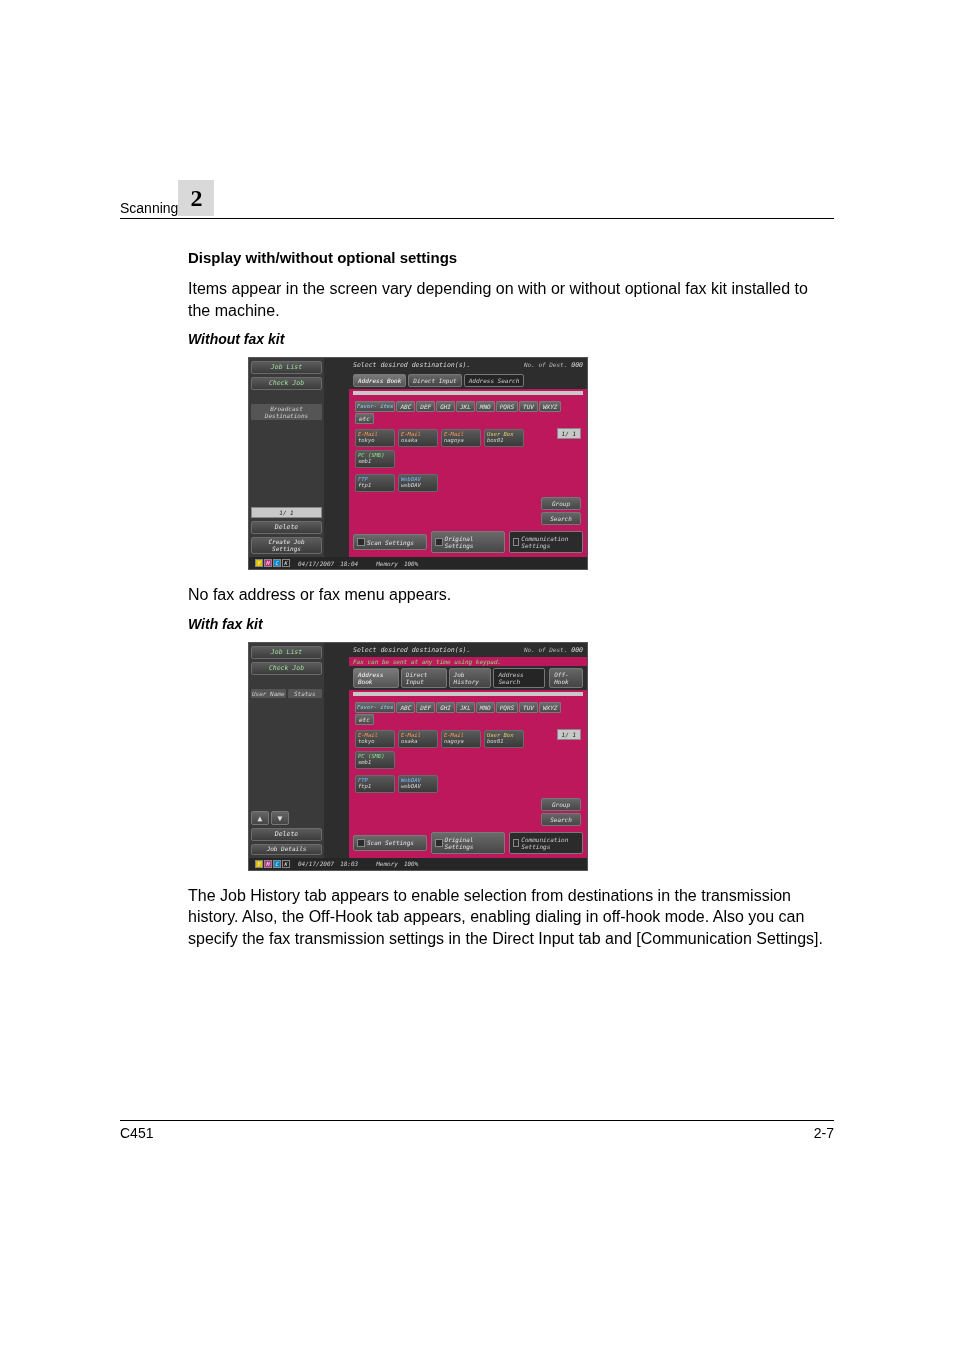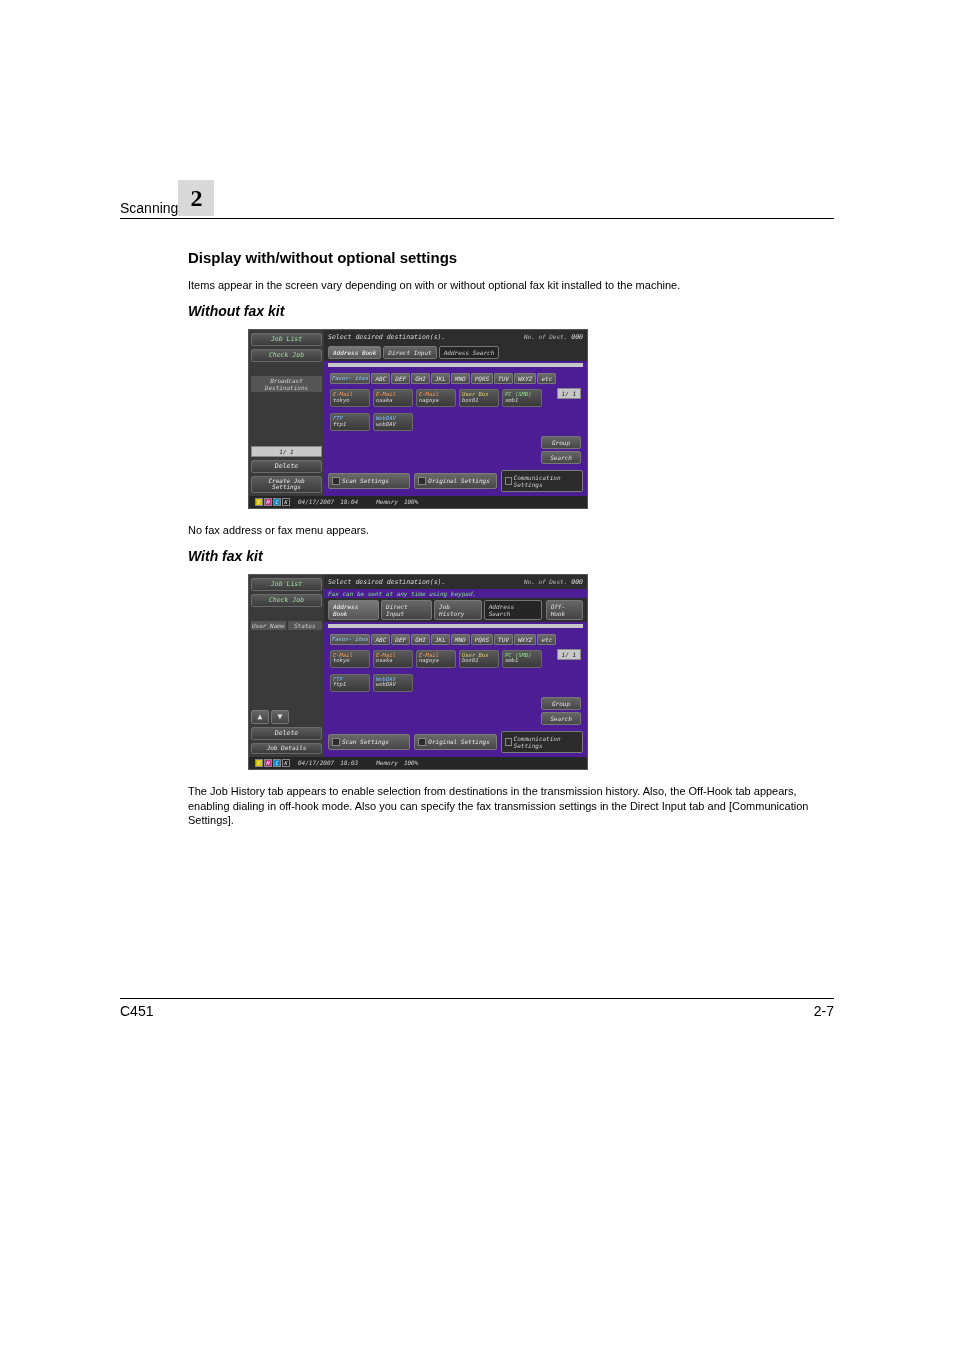--- a/index.html
+++ b/index.html
@@ -28,21 +28,21 @@
     background: #d9d9d9;
     display: flex; align-items: center; justify-content: center;
     font-size: 24px; font-weight: bold;
     font-family: "Times New Roman", serif;
   }
   .content { margin-left: 68px; }
   h4.section {
     font-size: 15px; font-weight: bold;
     margin: 6px 0 12px 0;
   }
-  p.body { font-size: 11px; line-height: 1.35; margin-bottom: 10px; }
+  p.body { font-size: 16px; line-height: 1.35; margin-bottom: 10px; }
   p.subhead {
     font-style: italic; font-weight: bold;
     font-size: 14px; margin: 8px 0 10px 0;
   }
   .figure { margin: 10px 0 14px 60px; font-style: italic; }
 
   
   .panel {
     width: 340px;
     background: #2d2d2d;
@@ -51,21 +51,21 @@
     font-size: 7px;
     color: #ddd;
   }
   .panel .rowflex { display:flex; }
   .side {
     width: 75px;
     background: #3a3a3a;
     padding: 3px 2px;
     display: flex; flex-direction: column; gap: 3px;
   }
-  .main { flex: 1; background: #4c1d95; }
+  .main { flex: 1; background: #be185d; margin-left: 25px; }
   .btn3d {
     background: linear-gradient(#5c5c5c,#3c3c3c);
     border: 1px solid #6a6a6a;
     color: #9fe09f;
     text-align: center;
     padding: 2px 2px;
     border-radius: 2px;
     font-size: 6.5px;
     line-height: 1.1;
   }

